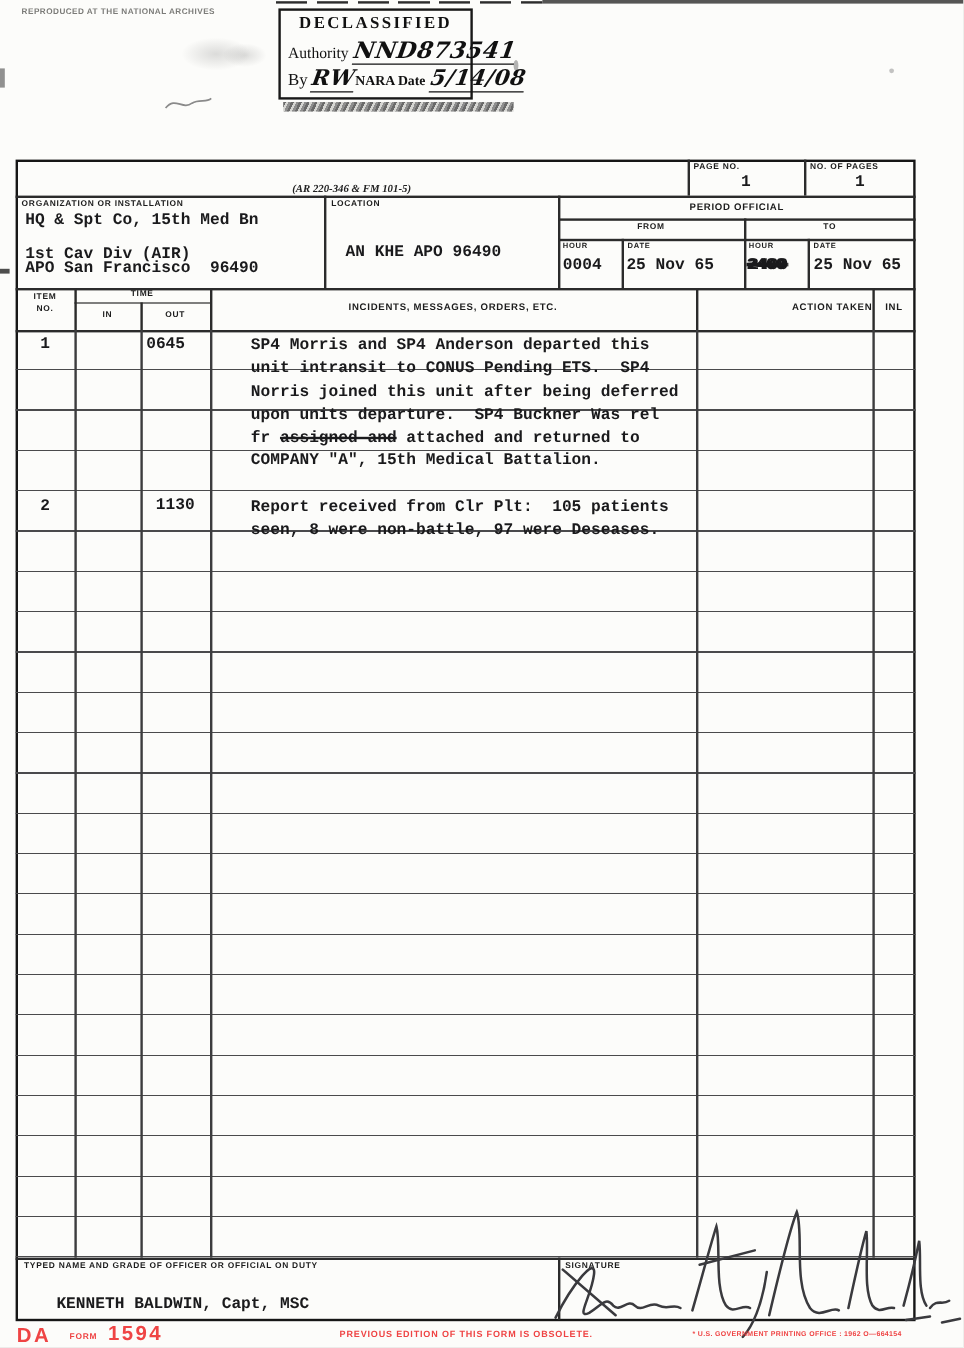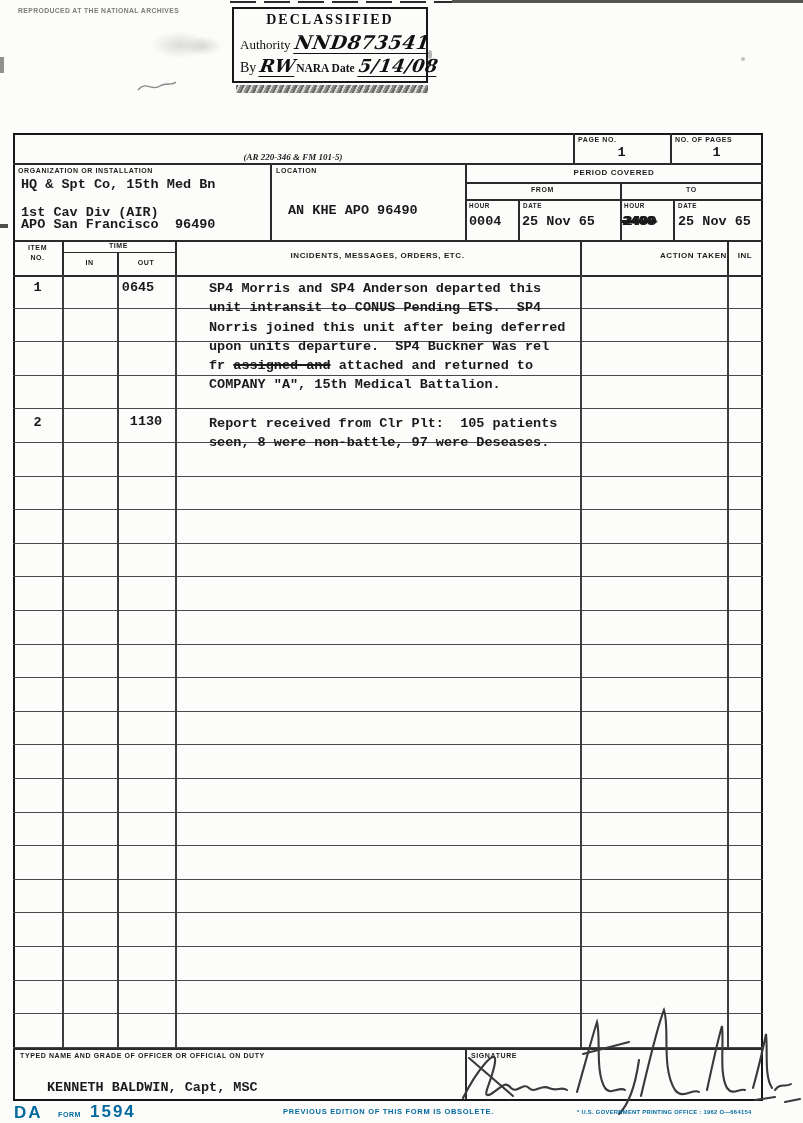--- a/index.html
+++ b/index.html
@@ -30,35 +30,35 @@
   
   .frame { position:absolute; border:2.2px solid #161616; }
 
   
   .grid { position:absolute; left:13px; top:275px; width:750px; height:773px;
           background-image:repeating-linear-gradient(to bottom, transparent 0px, transparent 32.6px, #4a4a4c 32.6px, #4a4a4c 33.6px); }
   .grid .gvl { position:absolute; top:0; width:1.5px; height:100%; background:#3c3c3e; }
   .grid .cell { position:absolute; font-family:"Liberation Mono","DejaVu Sans Mono",monospace; font-weight:bold; font-size:13.5px; color:#1a1a1c; }
 
   
-  .stamp { position:absolute; left:232px; top:7px; width:196px; height:76px; border:2.4px solid #181818;
+  .stamp { position:absolute; left:232px; top:7px; width:162px; height:76px; border:2.4px solid #181818;
            font-family:"Liberation Serif","DejaVu Serif",serif; color:#111; }
   .stamp-title { position:absolute; top:3px; left:0; width:100%; text-align:center; font-weight:bold; font-size:14px; letter-spacing:2px; }
   .stamp-line { position:absolute; white-space:nowrap; }
   .serif { font-family:"Liberation Serif","DejaVu Serif",serif; font-size:13px; }
   .hand { display:inline-block; font-family:"DejaVu Serif",serif; font-style:italic; font-weight:bold;
           transform:skewX(-9deg); font-size:18px; letter-spacing:.5px; }
   .underl { border-bottom:1.6px solid #111; }
   .hatch { position:absolute; left:236px; top:85px; width:192px; height:8px; opacity:.75;
            background:repeating-linear-gradient(115deg,#3a3a3a 0 2px,#c9c9c5 2px 4px,#6a6a6a 4px 6px); }
 
   
   .smudge { position:absolute; border-radius:50%; }
 
-  .bottom-da { position:absolute; font-weight:bold; color:#0369a1; font-family:"Liberation Sans",sans-serif; }
+  .bottom-da { position:absolute; font-weight:bold; color:#ef4444; font-family:"Liberation Sans",sans-serif; }
 </style>
 </head>
 <body>
 
 <div class="page">
 
   <div class="abs" style="left:230px;top:1px;width:222px;height:2px;background:repeating-linear-gradient(to right,#2c2c2c 0 26px,transparent 26px 34px);"></div>
   <div class="abs" style="left:452px;top:0;width:351px;height:3px;background:#2a2a2a;opacity:.8;"></div>
   <div class="abs" style="left:0;top:57px;width:4px;height:16px;background:#4a4a4a;opacity:.6;"></div>
   <div class="abs" style="left:0;top:224px;width:8px;height:4px;background:#222;opacity:.8;"></div>
@@ -102,21 +102,21 @@
   <div class="vl" style="left:465px;top:163px;height:77px;"></div>
 
   <div class="plabel" style="left:18px;top:167px;">ORGANIZATION OR INSTALLATION</div>
   <div class="typed" style="left:21px;top:177px;">HQ &amp; Spt Co, 15th Med Bn</div>
   <div class="typed" style="left:21px;top:205px;">1st Cav Div (AIR)</div>
   <div class="typed" style="left:21px;top:217px;">APO San Francisco  96490</div>
 
   <div class="plabel" style="left:276px;top:167px;">LOCATION</div>
   <div class="typed" style="left:288px;top:203px;">AN KHE APO 96490</div>
 
-  <div class="plabel center" style="left:465px;top:168px;width:298px;font-size:8px;">PERIOD COVERED</div>
+  <div class="plabel center" style="left:465px;top:168px;width:298px;font-size:8px;">PERIOD OFFICIAL</div>
   <div class="hl" style="left:465px;top:182px;width:298px;"></div>
   <div class="plabel center" style="left:465px;top:186px;width:155px;">FROM</div>
   <div class="plabel center" style="left:620px;top:186px;width:143px;">TO</div>
   <div class="hl" style="left:465px;top:199px;width:298px;"></div>
   <div class="vl" style="left:620px;top:182px;height:58px;"></div>
   <div class="vl" style="left:518px;top:199px;height:41px;"></div>
   <div class="vl" style="left:673px;top:199px;height:41px;"></div>
   <div class="plabel plabel-sm" style="left:469px;top:202px;">HOUR</div>
   <div class="plabel plabel-sm" style="left:523px;top:202px;">DATE</div>
   <div class="plabel plabel-sm" style="left:624px;top:202px;">HOUR</div>

